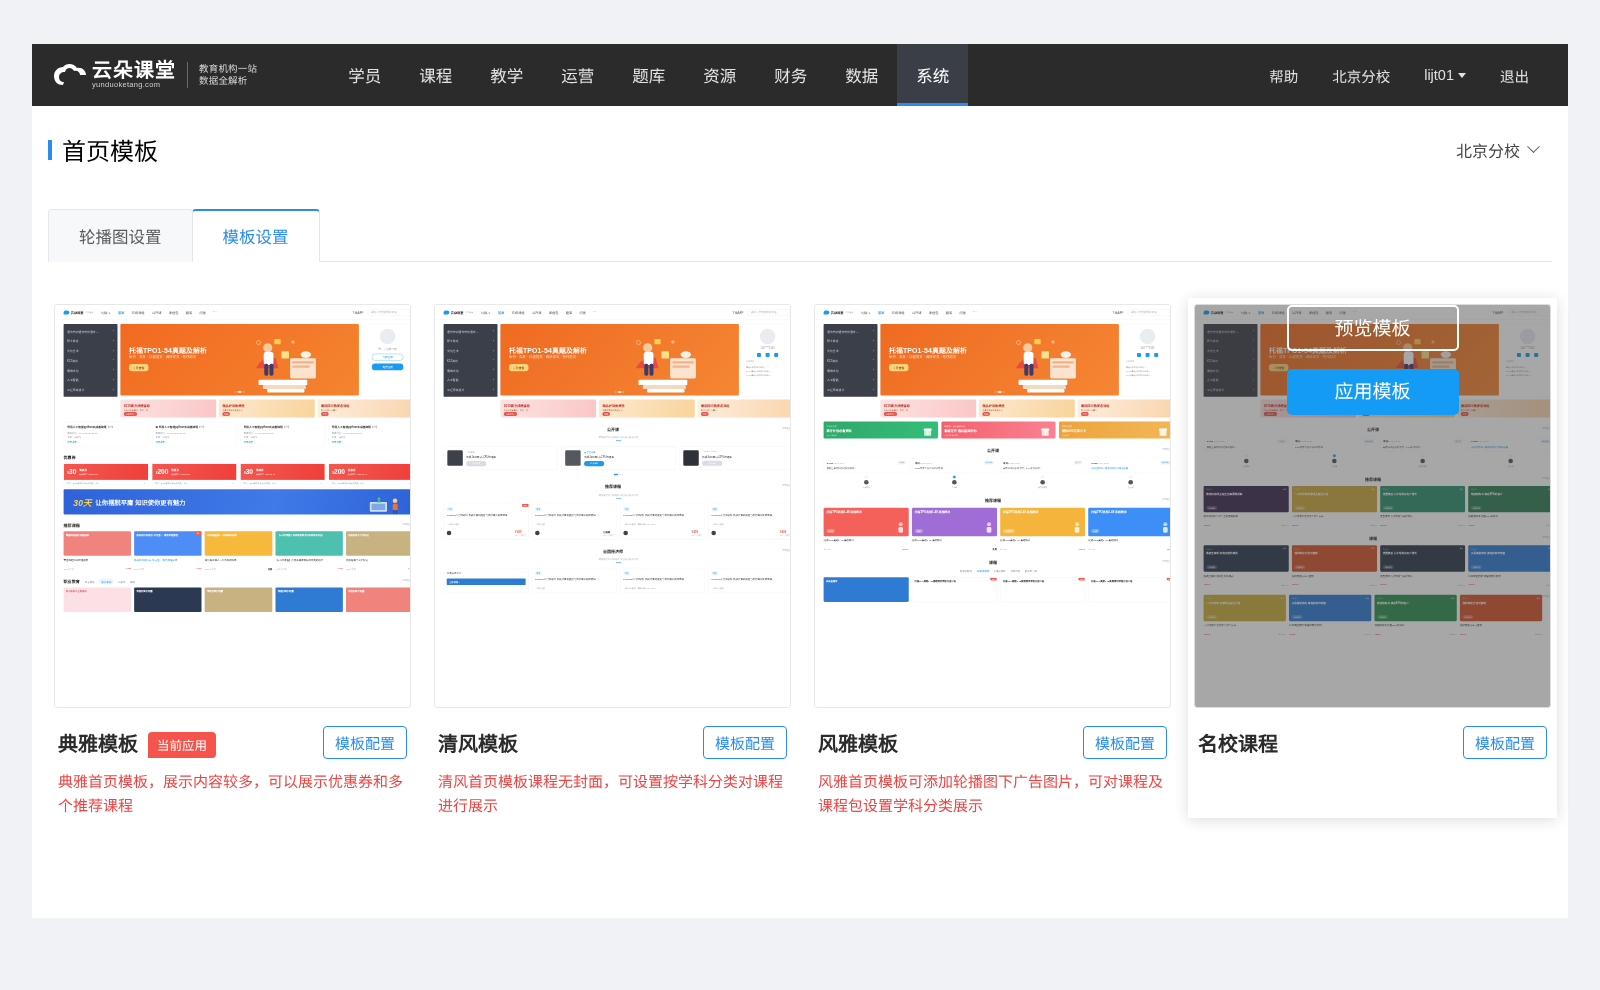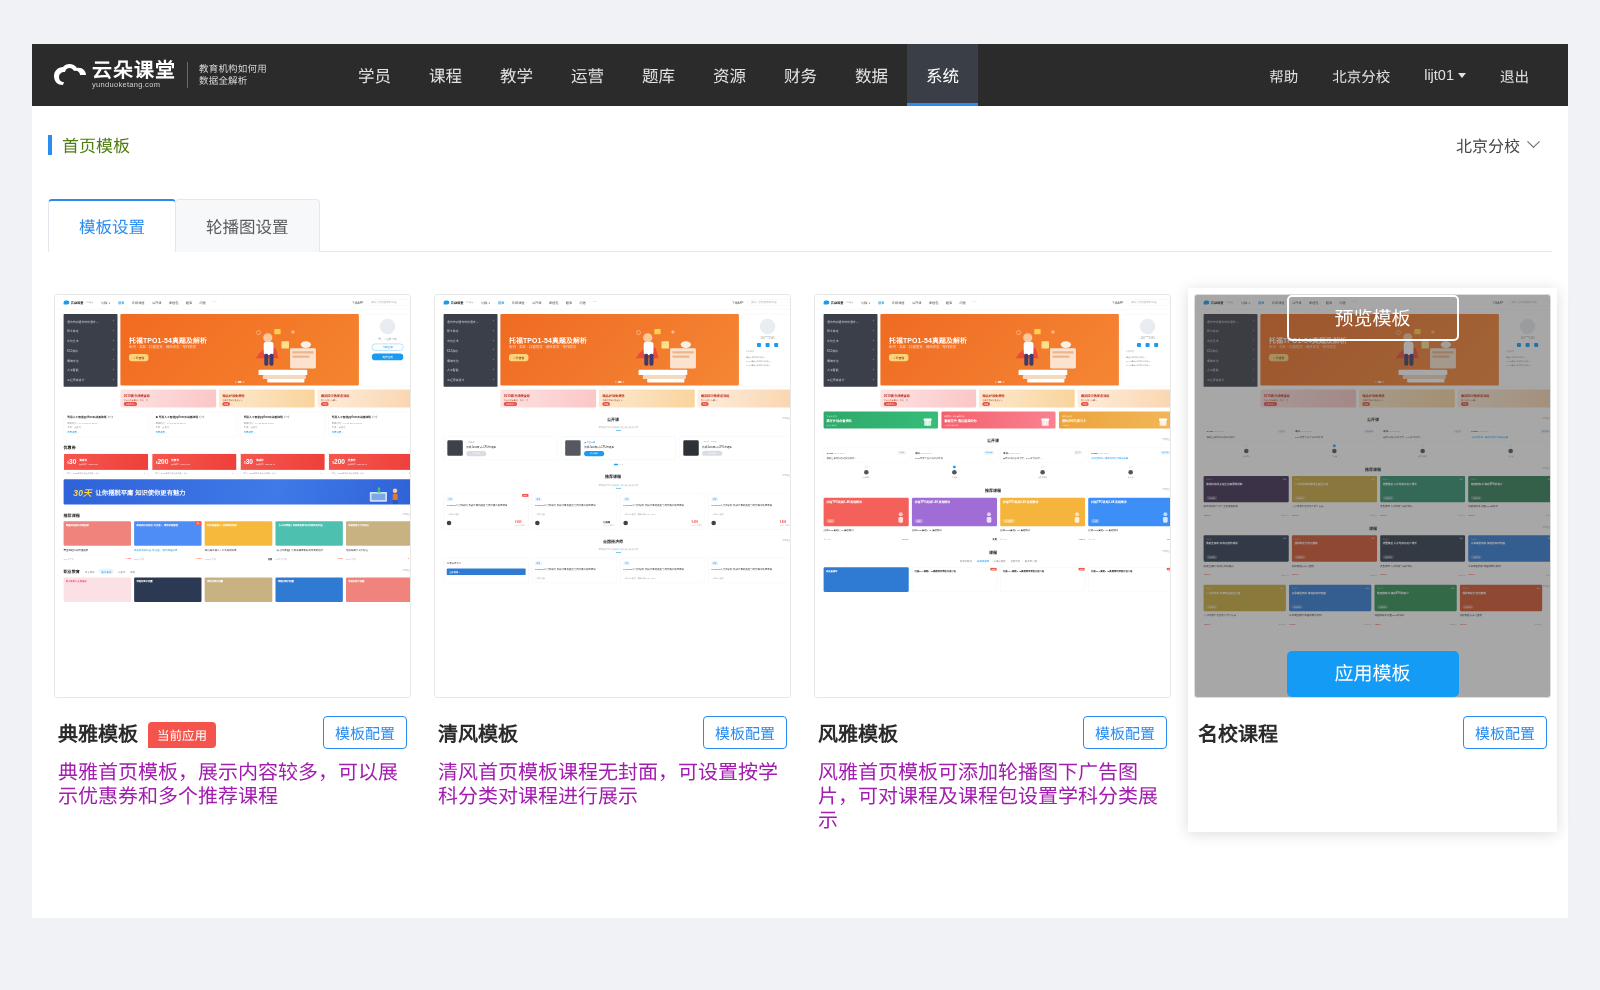--- a/index.html
+++ b/index.html
@@ -79,21 +79,21 @@
     width: 1536px; height: 812px;
     background: #ffffff;
   }
   .page-head {
     display: flex; align-items: center;
     padding: 26px 30px 0 16px;
   }
   .title-bar {
     width: 4px; height: 20px; background: #2b8cf0; margin-right: 10px;
   }
-  .page-title { font-size: 17px; color: #4d7c0f; }
+  .page-title { font-size: 24px; color: #000000; }
   .campus-select {
     margin-left: auto; font-size: 16px; color: #444;
     display: flex; align-items: center; cursor: pointer;
   }
   .chev {
     display: inline-block; width: 9px; height: 9px; margin-left: 9px;
     border-right: 1.6px solid #666; border-bottom: 1.6px solid #666;
     transform: rotate(45deg) translate(-2px,-2px);
   }
   
@@ -139,21 +139,21 @@
   .card.hovered .thumb { border-color: #dcdcdc; }
   .thumb-scale {
     width: 1280px; height: 1404px;
     transform: scale(0.2867); transform-origin: 0 0;
     background: #ffffff;
   }
   .overlay {
     position: absolute; inset: 0;
     background: rgba(60,60,60,.45);
     display: flex; flex-direction: column;
-    align-items: center; justify-content: space-between; gap: 18px;
+    align-items: center; justify-content: flex-start; gap: 18px;
   }
   .btn-preview {
     width: 172px; height: 46px; line-height: 44px; text-align: center;
     border: 2px solid #ffffff; border-radius: 5px;
     color: #ffffff; font-size: 19px; cursor: pointer;
     background: transparent;
   }
   .btn-apply {
     width: 172px; height: 46px; line-height: 46px; text-align: center;
     border-radius: 5px; border: none;
@@ -167,21 +167,21 @@
     font-size: 12.5px; padding: 3px 9px 4px;
     border-radius: 4px 4px 4px 0; position: relative; top: 2px;
   }
   .btn-config {
     margin-left: auto;
     border: 1px solid #2b8cf0; color: #2b8cf0; background: #fff;
     font-size: 15px; padding: 5px 11px; border-radius: 4px; cursor: pointer;
     font-family: inherit;
   }
   .card-desc {
-    margin-top: 11px; font-size: 20px; line-height: 24px; color: #a21caf;
+    margin-top: 11px; font-size: 15px; line-height: 24px; color: #ef4444;
     max-width: 352px;
   }
   
   .ms { width: 1280px; font-size: 12px; color: #333; background:#fff; }
   .ms-nav {
     height: 52px; display: flex; align-items: center;
     padding: 0 30px; border-bottom: 1px solid #eee;
   }
   .ms-logo { display:flex; align-items:center; gap:5px; }
   .ms-logo .dot {
@@ -382,21 +382,21 @@
         <svg class="cloud" viewBox="0 0 34 22" xmlns="http://www.w3.org/2000/svg">
           <path d="M9 21 C2 21 0 16 0 12 C0 7 4 3 9 3 C12 -1 20 -1 23 4 C28 3 32 7 32 11 L26 11 C26 8 23 6 20 7 C18 3 12 3 11 8 C7 8 5 10 5 13 C5 16 7 18 10 18 Z" fill="#ffffff"></path>
         </svg>
       </div>
       <div class="logo-text">
         <span class="logo-cn">云朵课堂</span>
         <span class="logo-en">yunduoketang.com</span>
       </div>
       <div class="logo-divider"></div>
       <div>
-        <div class="logo-slogan">教育机构如何用</div>
+        <div class="logo-slogan">教育机构一站</div>
         <div class="logo-slogan">数据全解析</div>
       </div>
     </div>
     <div class="nav" id="main-nav">
         <div class="nav-item">学员</div>
         <div class="nav-item">课程</div>
         <div class="nav-item">教学</div>
         <div class="nav-item">运营</div>
         <div class="nav-item">题库</div>
         <div class="nav-item">资源</div>
@@ -417,22 +417,22 @@
     <div class="page-head">
       <div class="title-bar"></div>
       <div class="page-title">首页模板</div>
       <div class="campus-select">
         <span>北京分校</span>
         <i class="chev"></i>
       </div>
     </div>
 
     <div class="tabs" id="tab-bar">
+        <div class="tab">轮播图设置</div>
         <div class="tab active">模板设置</div>
-        <div class="tab">轮播图设置</div>
       </div>
 
 
     <div class="cards" id="cards">
   <div class="card">
     <div class="thumb">
       <div class="thumb-scale">
               <div class="ms">
                 <div class="ms-nav">
     <div class="ms-logo">

